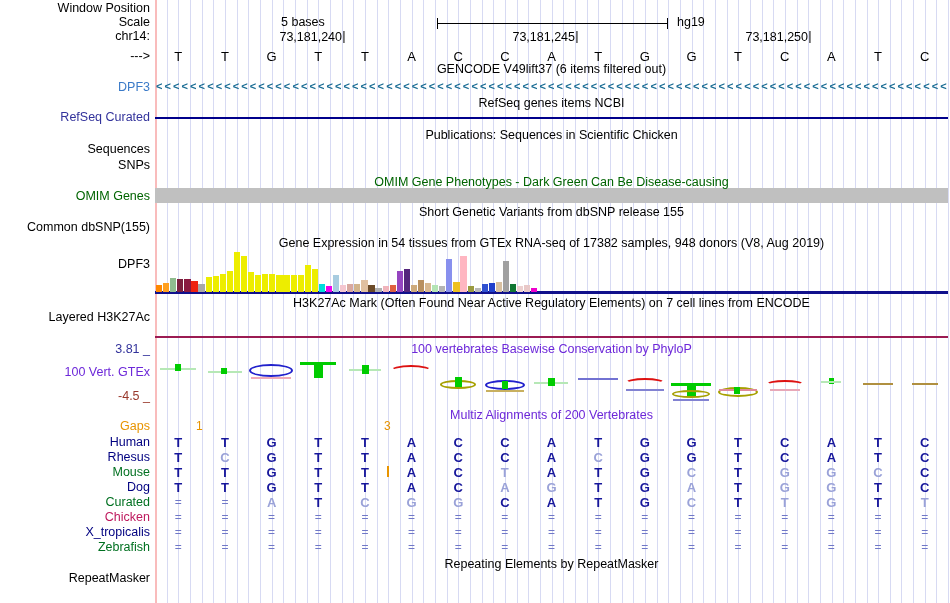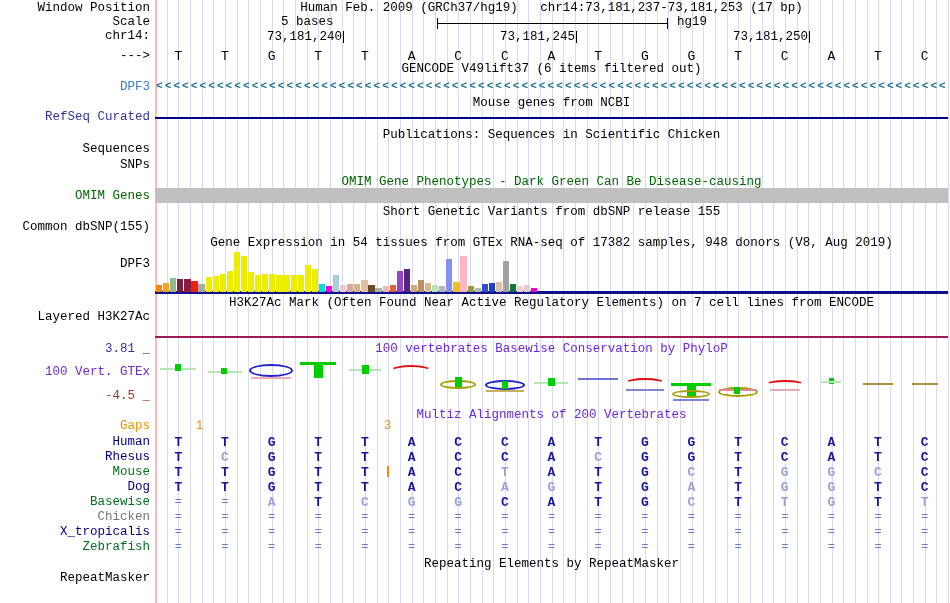--- a/index.html
+++ b/index.html
@@ -1,17 +1,17 @@
 <!DOCTYPE html>
 <html><head>
 <meta charset="utf-8">
 <style>
   html,body{margin:0;padding:0;background:#fff;}
   #stage{position:relative;width:950px;height:603px;overflow:hidden;background:#fff;
-         font-family:Liberation Mono, monospace;font-size:12.5px;color:#000;}
+         font-family:Liberation Sans, sans-serif;font-size:12.5px;color:#000;}
   .grid{position:absolute;top:0;width:1px;height:603px;background:#d7daf3;z-index:0;}
   .pinkline{position:absolute;top:0;left:155px;width:2px;height:603px;background:#f9bcbc;z-index:0;}
   .lbl{position:absolute;left:0;width:150px;text-align:right;white-space:nowrap;z-index:2;line-height:13px;}
   .title{position:absolute;left:155px;width:793px;text-align:center;white-space:nowrap;z-index:2;line-height:13px;}
   .free{position:absolute;white-space:nowrap;z-index:2;line-height:13px;}
   .rightblk{position:absolute;width:150px;text-align:left;white-space:nowrap;z-index:2;line-height:13px;}
   .base{position:absolute;width:24px;margin-left:-12px;text-align:center;font-size:13px;z-index:2;line-height:13px;}
   .coord{position:absolute;top:31px;height:12px;line-height:12px;border-right:1px solid #000;
          padding-right:1px;transform:translateX(-100%);z-index:2;}
   .arrows{position:absolute;left:156px;top:80px;width:792px;height:13px;overflow:hidden;
@@ -33,34 +33,33 @@
 </head>
 <body>
 
 <div id="stage">
 
   <div class="lbl" style="top:2px">Window Position</div>
   <div class="lbl" style="top:16px">Scale</div>
   <div class="lbl" style="top:30px">chr14:</div>
   <div class="lbl" style="top:50px">---&gt;</div>
 
-  <div class="title" style="top:2px">Human Feb. 2009 (GRCh37/hg19) &nbsp; chr14:73,181,237-73,181,253 (17 bp)</div>
   <div class="rightblk" style="left:281px;top:16px">5 bases</div>
   <div class="ruler">
     <i class="tk"></i>
     <i class="hl"></i>
     <i class="tk r"></i>
   </div>
   <div class="free" style="left:677px;top:16px">hg19</div>
 
   <div class="title" style="top:63px">GENCODE V49lift37 (6 items filtered out)</div>
   <div class="lbl blue" style="top:81px">DPF3</div>
   <div class="arrows" id="gencode-arrows">&lt;&lt;&lt;&lt;&lt;&lt;&lt;&lt;&lt;&lt;&lt;&lt;&lt;&lt;&lt;&lt;&lt;&lt;&lt;&lt;&lt;&lt;&lt;&lt;&lt;&lt;&lt;&lt;&lt;&lt;&lt;&lt;&lt;&lt;&lt;&lt;&lt;&lt;&lt;&lt;&lt;&lt;&lt;&lt;&lt;&lt;&lt;&lt;&lt;&lt;&lt;&lt;&lt;&lt;&lt;&lt;&lt;&lt;&lt;&lt;&lt;&lt;&lt;&lt;&lt;&lt;&lt;&lt;&lt;&lt;&lt;&lt;&lt;&lt;&lt;&lt;&lt;&lt;&lt;&lt;&lt;&lt;&lt;&lt;&lt;&lt;&lt;&lt;&lt;&lt;&lt;&lt;&lt;&lt;&lt;&lt;&lt;&lt;&lt;&lt;&lt;&lt;&lt;&lt;&lt;&lt;&lt;&lt;&lt;&lt;&lt;&lt;&lt;&lt;&lt;&lt;&lt;&lt;&lt;&lt;&lt;&lt;&lt;&lt;&lt;&lt;&lt;&lt;&lt;&lt;</div>
 
-  <div class="title" style="top:97px">Mouse genes from NCBI</div>
+  <div class="title" style="top:97px">RefSeq genes items NCBI</div>
   <div class="lbl navy" style="top:111px">RefSeq Curated</div>
   <div class="tline" style="top:117px;height:2px;background:#00008b"></div>
 
   <div class="title" style="top:129px">Publications: Sequences in Scientific Chicken</div>
   <div class="lbl" style="top:143px">Sequences</div>
   <div class="lbl" style="top:159px">SNPs</div>
 
   <div class="title green" style="top:176px">OMIM Gene Phenotypes - Dark Green Can Be Disease-causing</div>
   <div class="lbl green" style="top:190px">OMIM Genes</div>
   <div class="tline" style="top:188px;height:15px;background:#c0c0c0"></div>
@@ -332,39 +331,39 @@
     <div class="acell" style="left: 504.852px; top: 481px; color: rgb(154, 162, 216);">A</div>
     <div class="acell" style="left: 551.5px; top: 481px; color: rgb(154, 162, 216);">G</div>
     <div class="acell" style="left: 598.146px; top: 481px; color: rgb(22, 22, 155);">T</div>
     <div class="acell" style="left: 644.793px; top: 481px; color: rgb(22, 22, 155);">G</div>
     <div class="acell" style="left: 691.44px; top: 481px; color: rgb(154, 162, 216);">A</div>
     <div class="acell" style="left: 738.087px; top: 481px; color: rgb(22, 22, 155);">T</div>
     <div class="acell" style="left: 784.735px; top: 481px; color: rgb(154, 162, 216);">G</div>
     <div class="acell" style="left: 831.381px; top: 481px; color: rgb(154, 162, 216);">G</div>
     <div class="acell" style="left: 878.029px; top: 481px; color: rgb(22, 22, 155);">T</div>
     <div class="acell" style="left: 924.675px; top: 481px; color: rgb(22, 22, 155);">C</div>
-    <div class="lbl" style="top: 496px; color: rgb(0, 112, 32);">Basewise</div>
+    <div class="lbl" style="top: 496px; color: rgb(0, 112, 32);">Curated</div>
     <div class="acell gap" style="left: 178.323px; top: 496px; color: rgb(112, 120, 200);">=</div>
     <div class="acell gap" style="left: 224.97px; top: 496px; color: rgb(112, 120, 200);">=</div>
     <div class="acell" style="left: 271.618px; top: 496px; color: rgb(154, 162, 216);">A</div>
     <div class="acell" style="left: 318.264px; top: 496px; color: rgb(22, 22, 155);">T</div>
     <div class="acell" style="left: 364.911px; top: 496px; color: rgb(154, 162, 216);">C</div>
     <div class="acell" style="left: 411.558px; top: 496px; color: rgb(154, 162, 216);">G</div>
     <div class="acell" style="left: 458.205px; top: 496px; color: rgb(154, 162, 216);">G</div>
     <div class="acell" style="left: 504.852px; top: 496px; color: rgb(22, 22, 155);">C</div>
     <div class="acell" style="left: 551.5px; top: 496px; color: rgb(22, 22, 155);">A</div>
     <div class="acell" style="left: 598.146px; top: 496px; color: rgb(22, 22, 155);">T</div>
     <div class="acell" style="left: 644.793px; top: 496px; color: rgb(22, 22, 155);">G</div>
     <div class="acell" style="left: 691.44px; top: 496px; color: rgb(154, 162, 216);">C</div>
     <div class="acell" style="left: 738.087px; top: 496px; color: rgb(22, 22, 155);">T</div>
     <div class="acell" style="left: 784.735px; top: 496px; color: rgb(154, 162, 216);">T</div>
     <div class="acell" style="left: 831.381px; top: 496px; color: rgb(154, 162, 216);">G</div>
     <div class="acell" style="left: 878.029px; top: 496px; color: rgb(22, 22, 155);">T</div>
     <div class="acell" style="left: 924.675px; top: 496px; color: rgb(154, 162, 216);">T</div>
-    <div class="lbl" style="top: 511px; color: #737373;">Chicken</div>
+    <div class="lbl" style="top: 511px; color: #be185d;">Chicken</div>
     <div class="acell gap" style="left: 178.323px; top: 511px; color: rgb(112, 120, 200);">=</div>
     <div class="acell gap" style="left: 224.97px; top: 511px; color: rgb(112, 120, 200);">=</div>
     <div class="acell gap" style="left: 271.618px; top: 511px; color: rgb(112, 120, 200);">=</div>
     <div class="acell gap" style="left: 318.264px; top: 511px; color: rgb(112, 120, 200);">=</div>
     <div class="acell gap" style="left: 364.911px; top: 511px; color: rgb(112, 120, 200);">=</div>
     <div class="acell gap" style="left: 411.558px; top: 511px; color: rgb(112, 120, 200);">=</div>
     <div class="acell gap" style="left: 458.205px; top: 511px; color: rgb(112, 120, 200);">=</div>
     <div class="acell gap" style="left: 504.852px; top: 511px; color: rgb(112, 120, 200);">=</div>
     <div class="acell gap" style="left: 551.5px; top: 511px; color: rgb(112, 120, 200);">=</div>
     <div class="acell gap" style="left: 598.146px; top: 511px; color: rgb(112, 120, 200);">=</div>

